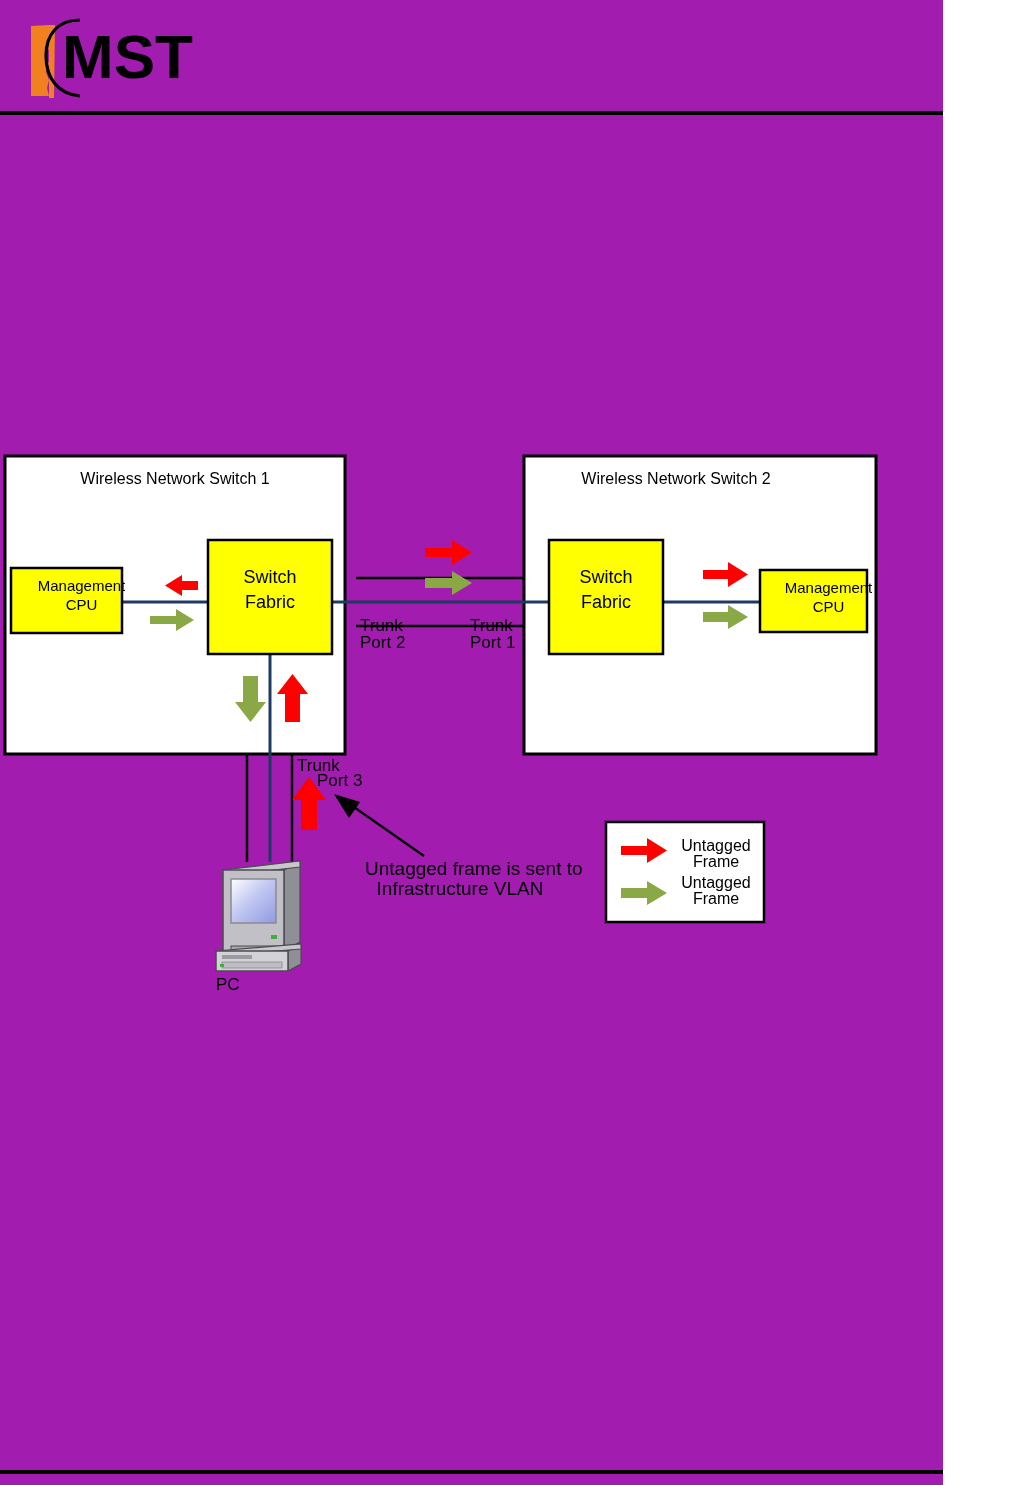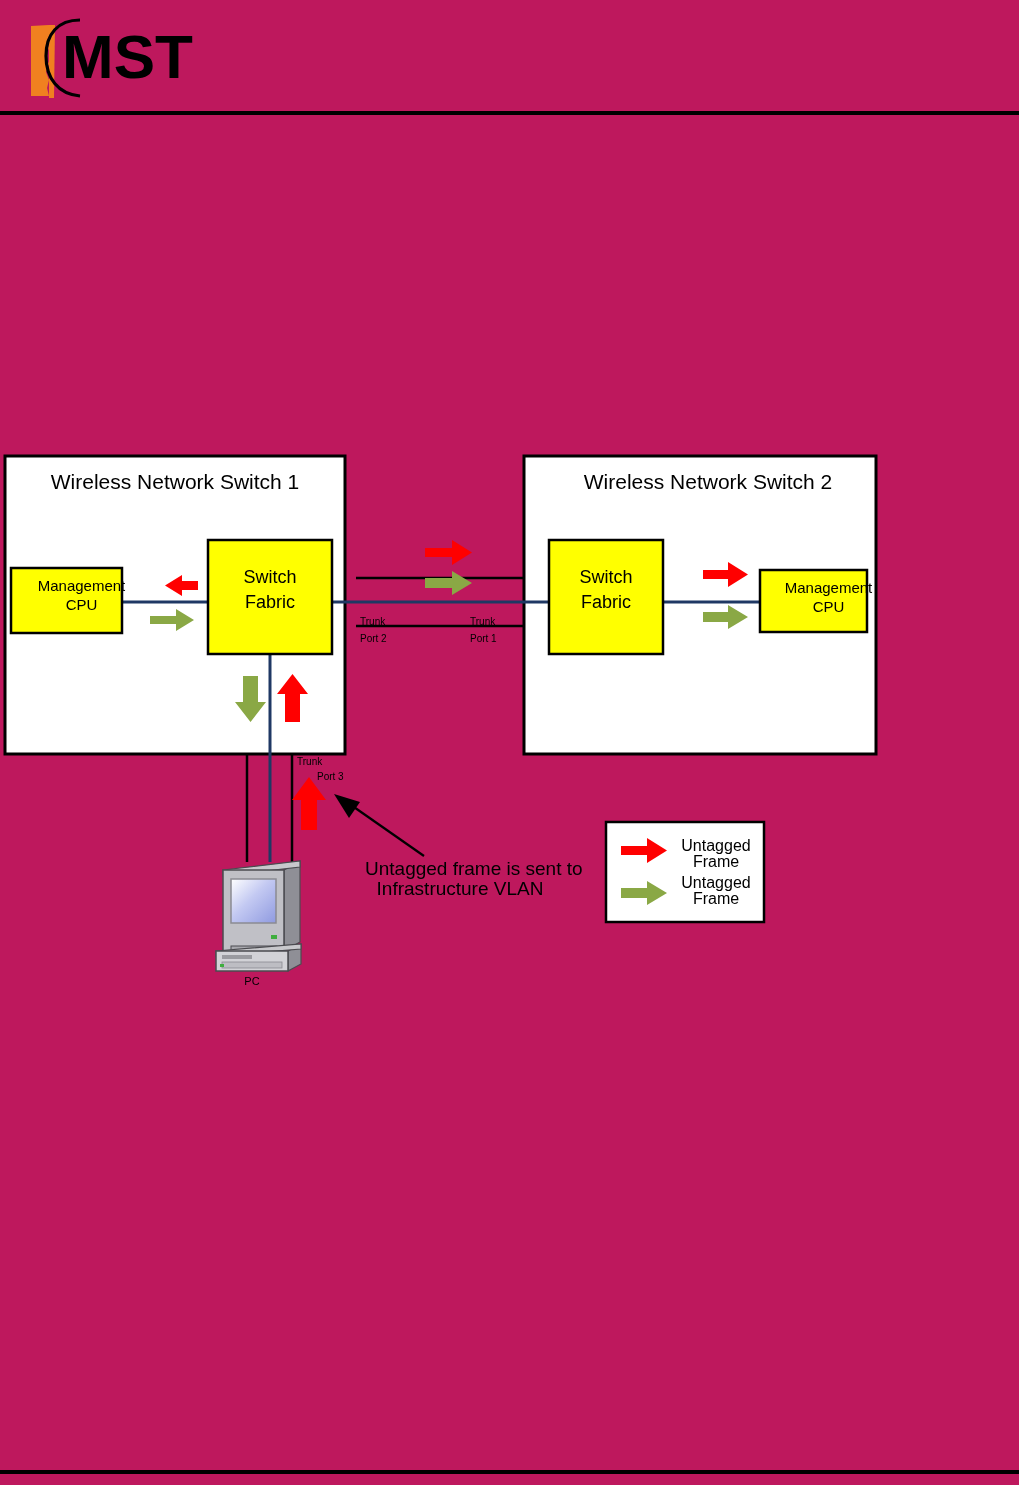--- a/index.html
+++ b/index.html
@@ -7,23 +7,23 @@
     margin: 0;
     padding: 0;
     background: #ffffff;
   }
   body {
     font-family: "Liberation Sans", sans-serif;
     color: #000000;
   }
   #page {
     position: relative;
-    width: 1019px;
+    width: 943px;
     height: 1485px;
-    background: #be185d;
+    background: #a21caf;
     overflow: hidden;
   }
 
   
   #logo {
     position: absolute;
     left: 18px;
     top: 12px;
     width: 230px;
     height: 92px;
@@ -58,47 +58,47 @@
   }
 
   .dg-label {
     position: absolute;
     font-family: "Liberation Sans", sans-serif;
     color: #000000;
     white-space: pre;
     line-height: 1.12;
   }
   .switch-title {
-    font-size: 21px;
+    font-size: 16px;
     text-align: center;
   }
   .box-text {
     font-size: 18px;
     text-align: center;
   }
   .cpu-text {
     font-size: 15px;
     text-align: center;
     padding-left: 15px;
   }
   .port-text {
-    font-size: 10px;
+    font-size: 17px;
   }
   .note-text {
     font-size: 19px;
     text-align: center;
   }
   .legend-text {
     font-size: 16px;
     text-align: center;
     line-height: 1.08;
   }
   .pc-text {
-    font-size: 11px;
-    text-align: center;
+    font-size: 17px;
+    text-align: left;
   }
 </style>
 </head>
 <body>
 
 <div id="page">
 
   <div id="logo">
     <svg width="230" height="92" viewBox="0 0 230 92" xmlns="http://www.w3.org/2000/svg">
 
@@ -213,21 +213,21 @@
       <rect x="606" y="392" width="158" height="100" fill="#ffffff" stroke="#000000" stroke-width="2.5"></rect>
       <g>
         <path d="M621 416 L647 416 L647 408 L667 420.5 L647 433 L647 425 L621 425 Z" fill="#FF0000"></path>
       </g>
       <g>
         <path d="M621 458 L647 458 L647 451 L667 463 L647 475 L647 468 L621 468 Z" fill="#8AA845"></path>
       </g>
     </svg>
 
     <div class="dg-label switch-title" style="left:5px; top:40px; width:340px;">Wireless Network Switch 1</div>
-    <div class="dg-label switch-title" style="left:532px; top:40px; width:352px;">Wireless Network Switch 2</div>
+    <div class="dg-label switch-title" style="left:500px; top:40px; width:352px;">Wireless Network Switch 2</div>
 
     <div class="dg-label cpu-text" style="left:11px; top:148px; width:111px;">Management</div>
     <div class="dg-label cpu-text" style="left:11px; top:167px; width:111px;">CPU</div>
 
     <div class="dg-label box-text" style="left:208px; top:137px; width:124px;">Switch</div>
     <div class="dg-label box-text" style="left:208px; top:162px; width:124px;">Fabric</div>
 
     <div class="dg-label box-text" style="left:549px; top:137px; width:114px;">Switch</div>
     <div class="dg-label box-text" style="left:549px; top:162px; width:114px;">Fabric</div>
 

